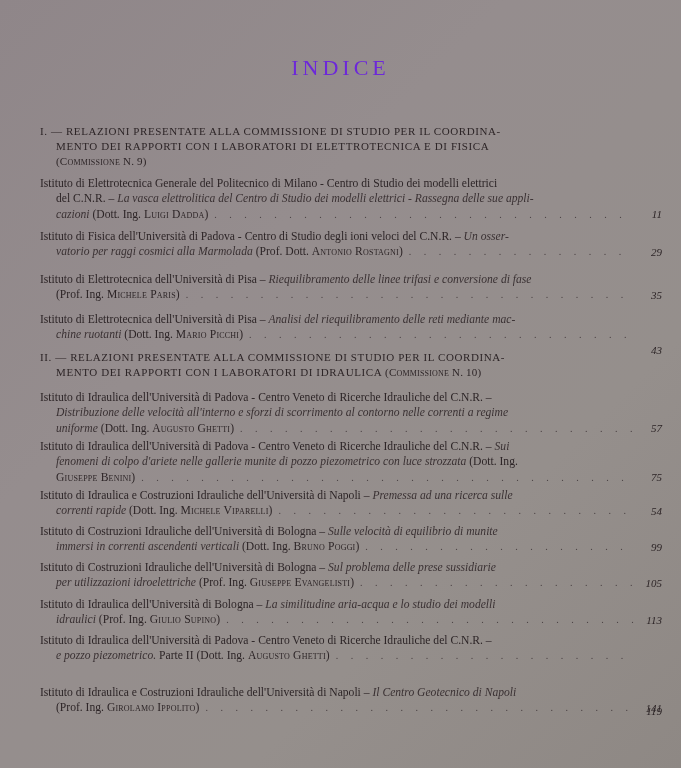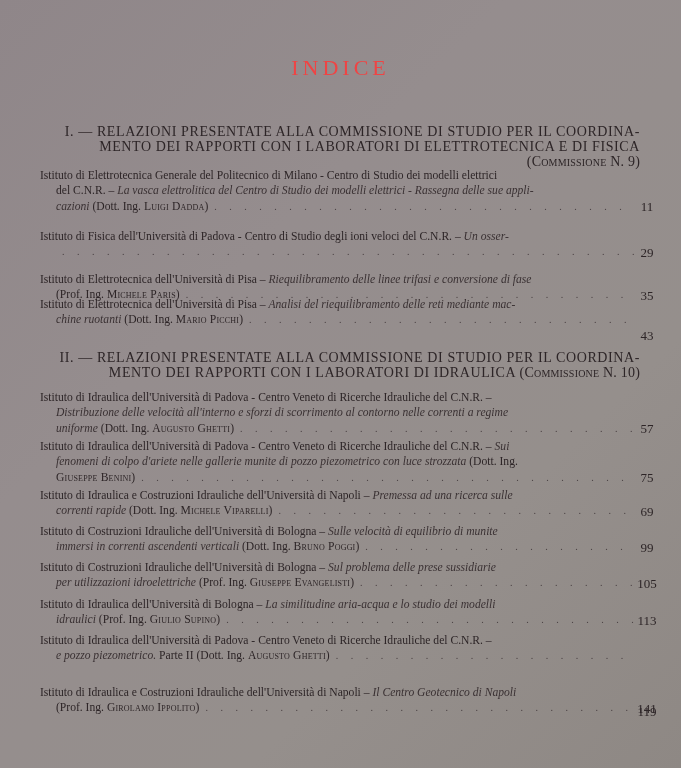--- a/index.html
+++ b/index.html
@@ -5,83 +5,84 @@
   html, body { margin:0; padding:0; }
   body {
     width:681px; height:768px; overflow:hidden;
     background: linear-gradient(135deg, #8f8689 0%, #958d8e 35%, #958f8c 70%, #8e8884 100%);
     font-family: "Liberation Serif", "DejaVu Serif", serif;
     color:#2a2325;
     position:relative;
   }
   .page-title {
     position:absolute; left:0; width:681px; top:55px;
-    text-align:center; font-size:22px; letter-spacing:4px; color:#ef4444;
+    text-align:center; font-size:22px; letter-spacing:4px; color:#6d28d9;
   }
   .section-heading {
     position:absolute; left:40px; width:600px;
-    font-size:14px; line-height:15px; letter-spacing:0.6px; color:#2d2527;text-align:right;
+    font-size:11px; line-height:15px; letter-spacing:0.6px; color:#2d2527;
   }
   .section-heading .cont { padding-left:16px; display:block; }
   .sc { font-variant:small-caps; letter-spacing:0.2px; }
   .entry {
     position:absolute; left:40px; width:600px;
     font-size:11.6px; line-height:15.4px; color:#2d2527;
   }
   .entry .line { display:block; white-space:nowrap; }
   .entry .indent { padding-left:16px; }
   .entry i { color:#3a3133; }
   .lastline { display:flex; align-items:baseline; padding-left:16px; }
   .lastline .txt { white-space:nowrap; }
   .dots {
     flex:1; overflow:hidden; white-space:nowrap; margin:0 6px; color:#4a4143;
     letter-spacing:5px; font-size:10px;
   }
   .dots::after { content:" . . . . . . . . . . . . . . . . . . . . . . . . . . . . . . . . . . . . . . . . . . . . . . . . . . . . . . . . . . . . . . . . . . . . . . . . . . . . . . . . . . . . . . . ."; }
-  .pageno { position:absolute; right:-22px; font-size:13px; width:30px; text-align:center; }
+  .pageno { position:absolute; right:-22px; font-size:11px; width:30px; text-align:right;font-style:italic; }
 </style>
 </head>
 <body>
 
 <div class="page-title">INDICE</div>
 
 <div class="section-heading" style="top:124px;">
   <span>I. — RELAZIONI PRESENTATE ALLA COMMISSIONE DI STUDIO PER IL COORDINA-</span>
   <span class="cont">MENTO DEI RAPPORTI CON I LABORATORI DI ELETTROTECNICA E DI FISICA</span>
   <span class="cont sc">(Commissione N. 9)</span>
 </div>
 
-<div class="entry" style="top:168px;">
+<div class="entry" style="top:176px;">
   <span class="line">Istituto di Elettrotecnica Generale del Politecnico di Milano - Centro di Studio dei modelli elettrici</span>
   <span class="line indent"><span>del C.N.R. – </span><i>La vasca elettrolitica del Centro di Studio dei modelli elettrici - Rassegna delle sue appli-</i></span>
   <div class="lastline">
       <span class="txt"><i>cazioni</i><span> (Dott. Ing. </span><span class="sc">Luigi Dadda</span><span>)</span></span>
       <span class="dots"></span>
     </div>
   <span class="pageno" style="top:31px;">11</span>
 </div>
 
 <div class="entry" style="top:229px;">
   <span class="line"><span>Istituto di Fisica dell'Università di Padova - Centro di Studio degli ioni veloci del C.N.R. – </span><i>Un osser-</i></span>
   <div class="lastline">
+      <span class="txt"><i>vatorio per raggi cosmici alla Marmolada</i><span> (Prof. Dott. </span><span class="sc">Antonio Rostagni</span><span>)</span></span>
       <span class="dots"></span>
     </div>
   <span class="pageno" style="top:16px;">29</span>
 </div>
 
 <div class="entry" style="top:272px;">
   <span class="line"><span>Istituto di Elettrotecnica dell'Università di Pisa – </span><i>Riequilibramento delle linee trifasi e conversione di fase</i></span>
   <div class="lastline">
       <span class="txt"><span>(Prof. Ing. </span><span class="sc">Michele Paris</span><span>)</span></span>
       <span class="dots"></span>
     </div>
   <span class="pageno" style="top:16px;">35</span>
 </div>
 
-<div class="entry" style="top:297px;">
+<div class="entry" style="top:312px;">
   <span class="line"><span>Istituto di Elettrotecnica dell'Università di Pisa – </span><i>Analisi del riequilibramento delle reti mediante mac-</i></span>
   <div class="lastline">
       <span class="txt"><i>chine ruotanti</i><span> (Dott. Ing. </span><span class="sc">Mario Picchi</span><span>)</span></span>
       <span class="dots"></span>
     </div>
   <span class="pageno" style="top:31px;">43</span>
 </div>
 
 <div class="section-heading" style="top:350px;">
   <span>II. — RELAZIONI PRESENTATE ALLA COMMISSIONE DI STUDIO PER IL COORDINA-</span>
@@ -107,21 +108,21 @@
     </div>
   <span class="pageno" style="top:31px;">75</span>
 </div>
 
 <div class="entry" style="top:488px;">
   <span class="line"><span>Istituto di Idraulica e Costruzioni Idrauliche dell'Università di Napoli – </span><i>Premessa ad una ricerca sulle</i></span>
   <div class="lastline">
       <span class="txt"><i>correnti rapide</i><span> (Dott. Ing. </span><span class="sc">Michele Viparelli</span><span>)</span></span>
       <span class="dots"></span>
     </div>
-  <span class="pageno" style="top:16px;">69</span>
+  <span class="pageno" style="top:16px;">54</span>
 </div>
 
 <div class="entry" style="top:524px;">
   <span class="line"><span>Istituto di Costruzioni Idrauliche dell'Università di Bologna – </span><i>Sulle velocità di equilibrio di munite</i></span>
   <div class="lastline">
       <span class="txt"><i>immersi in correnti ascendenti verticali</i><span> (Dott. Ing. </span><span class="sc">Bruno Poggi</span><span>)</span></span>
       <span class="dots"></span>
     </div>
   <span class="pageno" style="top:16px;">99</span>
 </div>

